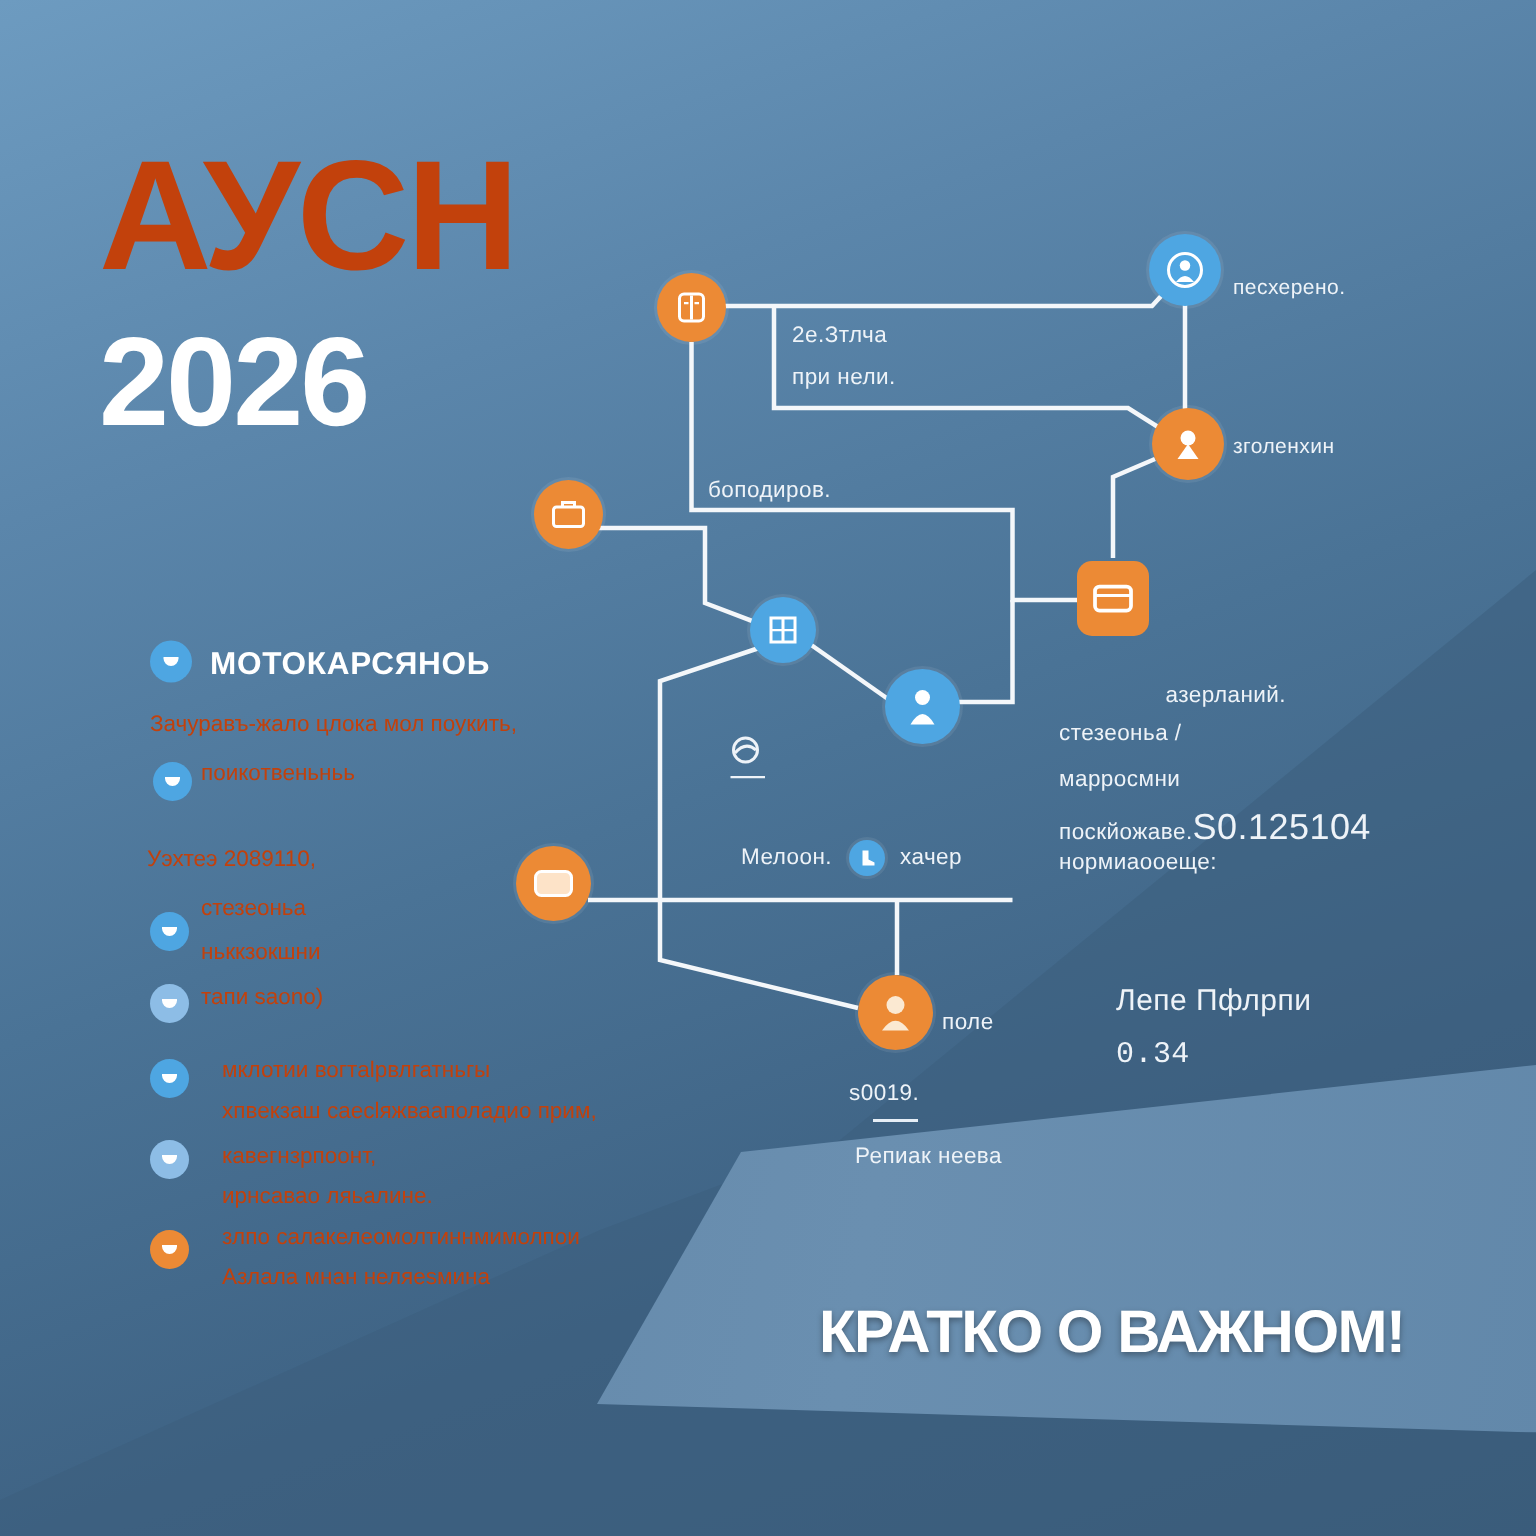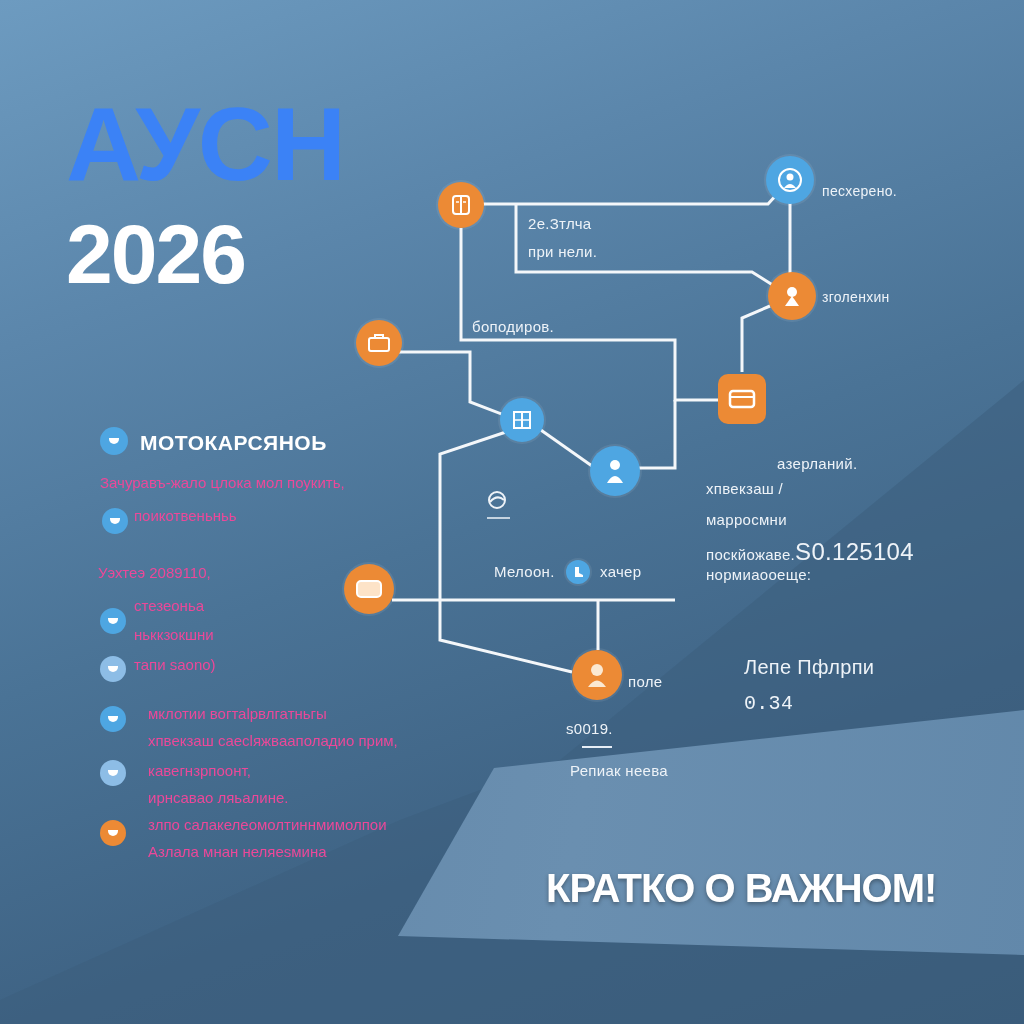--- a/index.html
+++ b/index.html
@@ -15,21 +15,21 @@
       background: #3d5f7e; opacity: 0.55;
       clip-path: polygon(1024px 380px, 1024px 1024px, 0 1024px, 0 1000px, 400px 820px, 560px 760px);
     }
     .shape-light {
       position: absolute; left: 0; top: 0; width: 1024px; height: 1024px;
       background: linear-gradient(100deg, #5f83a5 0%, #6a8fb0 60%, #6288aa 100%);
       clip-path: polygon(494px 768px, 1024px 710px, 1024px 955px, 398px 936px);
     }
     .title-main {
       left: 66px; top: 92px; font-size: 104px; font-weight: 700; letter-spacing: -2px;
-      line-height: 1; color: #3b82f6;
+      line-height: 1; color: #c2410c;
     }
     .title-year {
       left: 66px; top: 212px; font-size: 84px; font-weight: 700; letter-spacing: -2px;
       line-height: 1; color: #ffffff;
     }
     svg.lines { position: absolute; left: 0; top: 0; }
     .node {
       position: absolute; border-radius: 50%; display: flex; align-items: center; justify-content: center;
       box-shadow: 0 0 0 2px rgba(255,255,255,0.08);
     }
@@ -40,21 +40,21 @@
     .lbl.sm { font-size: 14px; text-align: center; }
     .bullet {
       position: absolute; width: 26px; height: 26px; border-radius: 50%;
       display: flex; align-items: center; justify-content: center;
     }
     .bullet.blue { background: #4ea6e2; }
     .bullet.lblue { background: #8dbde6; }
     .bullet.orange { background: #ec8a35; }
     .bullet .dot { width: 10px; height: 6px; border-radius: 0 0 6px 6px; background: #ffffff; }
     .left-heading { left: 140px; top: 431px; font-size: 21px; font-weight: 700; color: #ffffff; letter-spacing: 0.5px; }
-    .left-text { font-size: 15px; color: #ec4899; white-space: nowrap; position: absolute; text-align: right; }
+    .left-text { font-size: 15px; color: #c2410c; white-space: nowrap; position: absolute; text-align: right; }
     .cta {
       left: 546px; top: 866px; font-size: 40px; font-weight: 700; color: #ffffff;
       letter-spacing: -1px; text-shadow: 0 2px 4px rgba(0,0,0,0.35);
     }
     .big-num { font-size: 24px; }
     .underline { position: absolute; height: 2px; background: #e6eef6; }
   </style>
 </head>
 <body>
 
@@ -166,21 +166,21 @@
 <div class="lbl sm" style="left:822px; top:183px;">песхерено.</div>
 <div class="lbl sm" style="left:822px; top:289px;">зголенхин</div>
 <div class="lbl" style="left:777px; top:407px;margin-top:48px;">азерланий.</div>
 <div class="lbl" style="left:494px; top:563px;">Мелоон.</div>
 <div class="lbl" style="left:600px; top:563px;">хачер</div>
 <div class="lbl" style="left:628px; top:673px;">поле</div>
 <div class="lbl" style="left:566px; top:720px;">s0019.</div>
 <div class="underline" style="left:582px; top:746px; width:30px;"></div>
 <div class="lbl" style="left:570px; top:762px;">Репиак неева</div>
 
-<div class="lbl" style="left:706px; top:480px;">хпвекзаш /</div>
+<div class="lbl" style="left:706px; top:480px;">стезеоньа /</div>
 <div class="lbl" style="left:706px; top:511px;">марросмни</div>
 <div class="lbl" style="left:706px; top:538px;">
   <span>поскйожаве.</span><span class="big-num">S0.125104</span>
 </div>
 <div class="lbl" style="left:706px; top:566px;">нормиаооеще:</div>
 
 <div class="lbl" style="left:744px; top:656px; font-size:20px;">Лепе Пфлрпи</div>
 <div class="lbl" style="left:744px; top:692px; font-size:20px;font-family:Liberation Mono, monospace;">0.34</div>
 
 <div class="bullet blue" style="left:100px; top:427px; width:28px; height:28px;">

